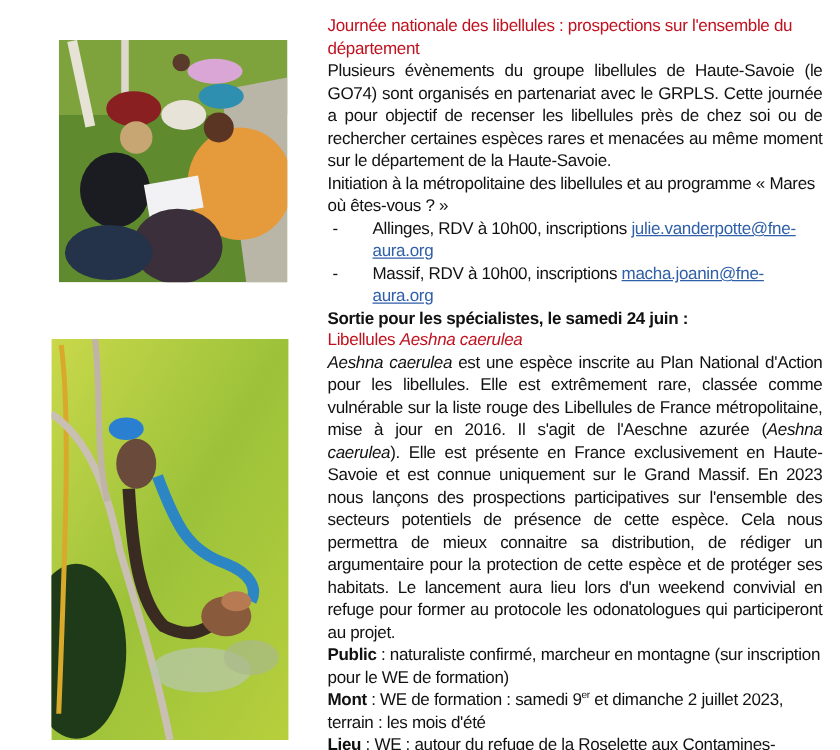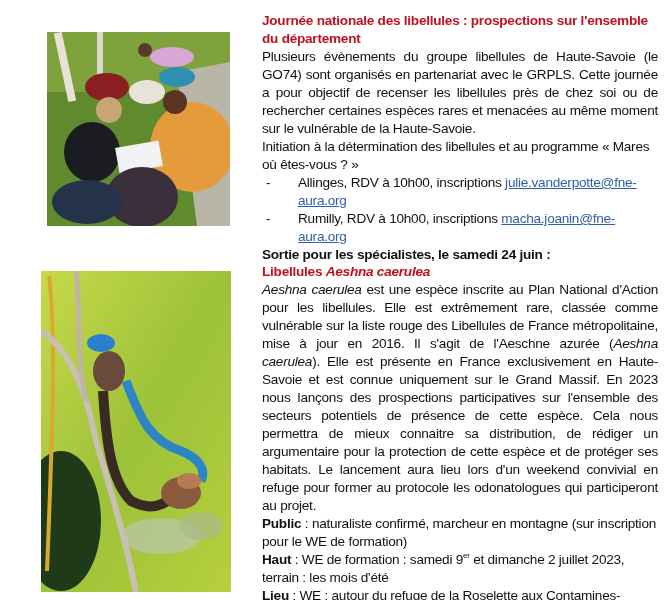--- a/index.html
+++ b/index.html
@@ -6,21 +6,21 @@
   body { width:672px; height:600px; position:relative; overflow:hidden;
          font-family:"Liberation Sans", sans-serif; color:#111; }
   .photo { position:absolute; overflow:hidden; }
   .photo svg { display:block; width:100%; height:100%; }
   #photo1 { left:47px; top:32px; width:183px; height:194px; }
   #photo2 { left:41px; top:271px; width:190px; height:321px; }
   .col { position:absolute; left:262px; width:396px; font-size:13.6px; line-height:18px;
          letter-spacing:-0.25px; }
   #sec1 { top:12px; }
   #sec2 { top:263px; }
-  .title { color:#c0111f; font-weight:bold; }
+  .title { color:#c0111f; font-weight:normal; }
   .just { text-align:justify; text-align-last:left; }
   .b { font-weight:bold; }
   .i { font-style:italic; }
   a, .link { color:#2f5fa8; text-decoration:underline; }
   .bullet { display:flex; padding-left:4px; }
   .bullet .dash { width:32px; flex:0 0 32px; }
   sup { font-size:8px; line-height:0; }
 </style>
 </head>
 <body>
@@ -42,29 +42,29 @@
     <ellipse cx="45" cy="120" rx="28" ry="30" fill="#1b1b22"></ellipse>
     <circle cx="62" cy="78" r="13" fill="#c7a673"></circle>
     <rect x="70" y="112" width="44" height="26" fill="#f2f2f4" transform="rotate(-10 92 125)"></rect>
     <ellipse cx="95" cy="165" rx="36" ry="30" fill="#3a2f3a"></ellipse>
     <ellipse cx="40" cy="170" rx="35" ry="22" fill="#24324a"></ellipse>
   </svg>
 </div>
 
 <div class="col" id="sec1">
   <div class="title">Journée nationale des libellules : prospections sur l'ensemble du département</div>
-  <div class="just">Plusieurs évènements du groupe libellules de Haute-Savoie (le GO74) sont organisés en partenariat avec le GRPLS. Cette journée a pour objectif de recenser les libellules près de chez soi ou de rechercher certaines espèces rares et menacées au même moment sur le vulnérable de la Haute-Savoie.</div>
-  <div>Initiation à la détermination des libellules et au programme « Mares où êtes-vous ? »</div>
+  <div class="just">Plusieurs évènements du groupe libellules de Haute-Savoie (le GO74) sont organisés en partenariat avec le GRPLS. Cette journée a pour objectif de recenser les libellules près de chez soi ou de rechercher certaines espèces rares et menacées au même moment sur le département de la Haute-Savoie.</div>
+  <div>Initiation à la métropolitaine des libellules et au programme « Mares où êtes-vous ? »</div>
   <div class="bullet">
     <span class="dash">-</span>
     <span><span>Allinges, RDV à 10h00, inscriptions </span><a class="link">julie.vanderpotte@fne-aura.org</a></span>
   </div>
   <div class="bullet">
     <span class="dash">-</span>
-    <span><span>Rumilly, RDV à 10h00, inscriptions </span><a class="link">macha.joanin@fne-aura.org</a></span>
+    <span><span>Massif, RDV à 10h00, inscriptions </span><a class="link">macha.joanin@fne-aura.org</a></span>
   </div>
   <div class="b">Sortie pour les spécialistes, le samedi 24 juin :</div>
 </div>
 
 <div class="photo" id="photo2" title="Deux aeschnes azurées accouplées sur une branche">
   <svg viewBox="0 0 190 321" preserveAspectRatio="none">
     <defs>
       <linearGradient id="bg2" x1="0" y1="0" x2="1" y2="1">
         <stop offset="0" stop-color="#c9d84a"></stop>
         <stop offset="0.5" stop-color="#9cc23a"></stop>
@@ -84,16 +84,16 @@
     <ellipse cx="148" cy="210" rx="12" ry="8" fill="#b77a52"></ellipse>
     <ellipse cx="120" cy="265" rx="40" ry="18" fill="#b8c8b0" opacity="0.7"></ellipse>
     <ellipse cx="160" cy="255" rx="22" ry="14" fill="#a9b98c" opacity="0.7"></ellipse>
   </svg>
 </div>
 
 <div class="col" id="sec2">
   <div class="title"><span>Libellules </span><span class="i">Aeshna caerulea</span></div>
   <div class="just"><span class="i">Aeshna caerulea</span><span> est une espèce inscrite au Plan National d'Action pour les libellules. Elle est extrêmement rare, classée comme vulnérable sur la liste rouge des Libellules de France métropolitaine, mise à jour en 2016. Il s'agit de l'Aeschne azurée (</span><span class="i">Aeshna caerulea</span><span>). Elle est présente en France exclusivement en Haute-Savoie et est connue uniquement sur le Grand Massif. En 2023 nous lançons des prospections participatives sur l'ensemble des secteurs potentiels de présence de cette espèce. Cela nous permettra de mieux connaitre sa distribution, de rédiger un argumentaire pour la protection de cette espèce et de protéger ses habitats. Le lancement aura lieu lors d'un weekend convivial en refuge pour former au protocole les odonatologues qui participeront au projet.</span></div>
   <div><span class="b">Public</span><span> : naturaliste confirmé, marcheur en montagne (sur inscription pour le WE de formation)</span></div>
-  <div><span class="b">Haut</span><span> : WE de formation : samedi 9</span><sup>er</sup><span> et dimanche 2 juillet 2023, terrain : les mois d'été</span></div>
+  <div><span class="b">Mont</span><span> : WE de formation : samedi 9</span><sup>er</sup><span> et dimanche 2 juillet 2023, terrain : les mois d'été</span></div>
   <div><span class="b">Lieu</span><span> : WE : autour du refuge de la Roselette aux Contamines-Montjoie ; terrain : Massifs du Mont Blanc, Haut-Giffre, Haut Chablais.</span></div>
 
 </div>
 
 </body></html>

